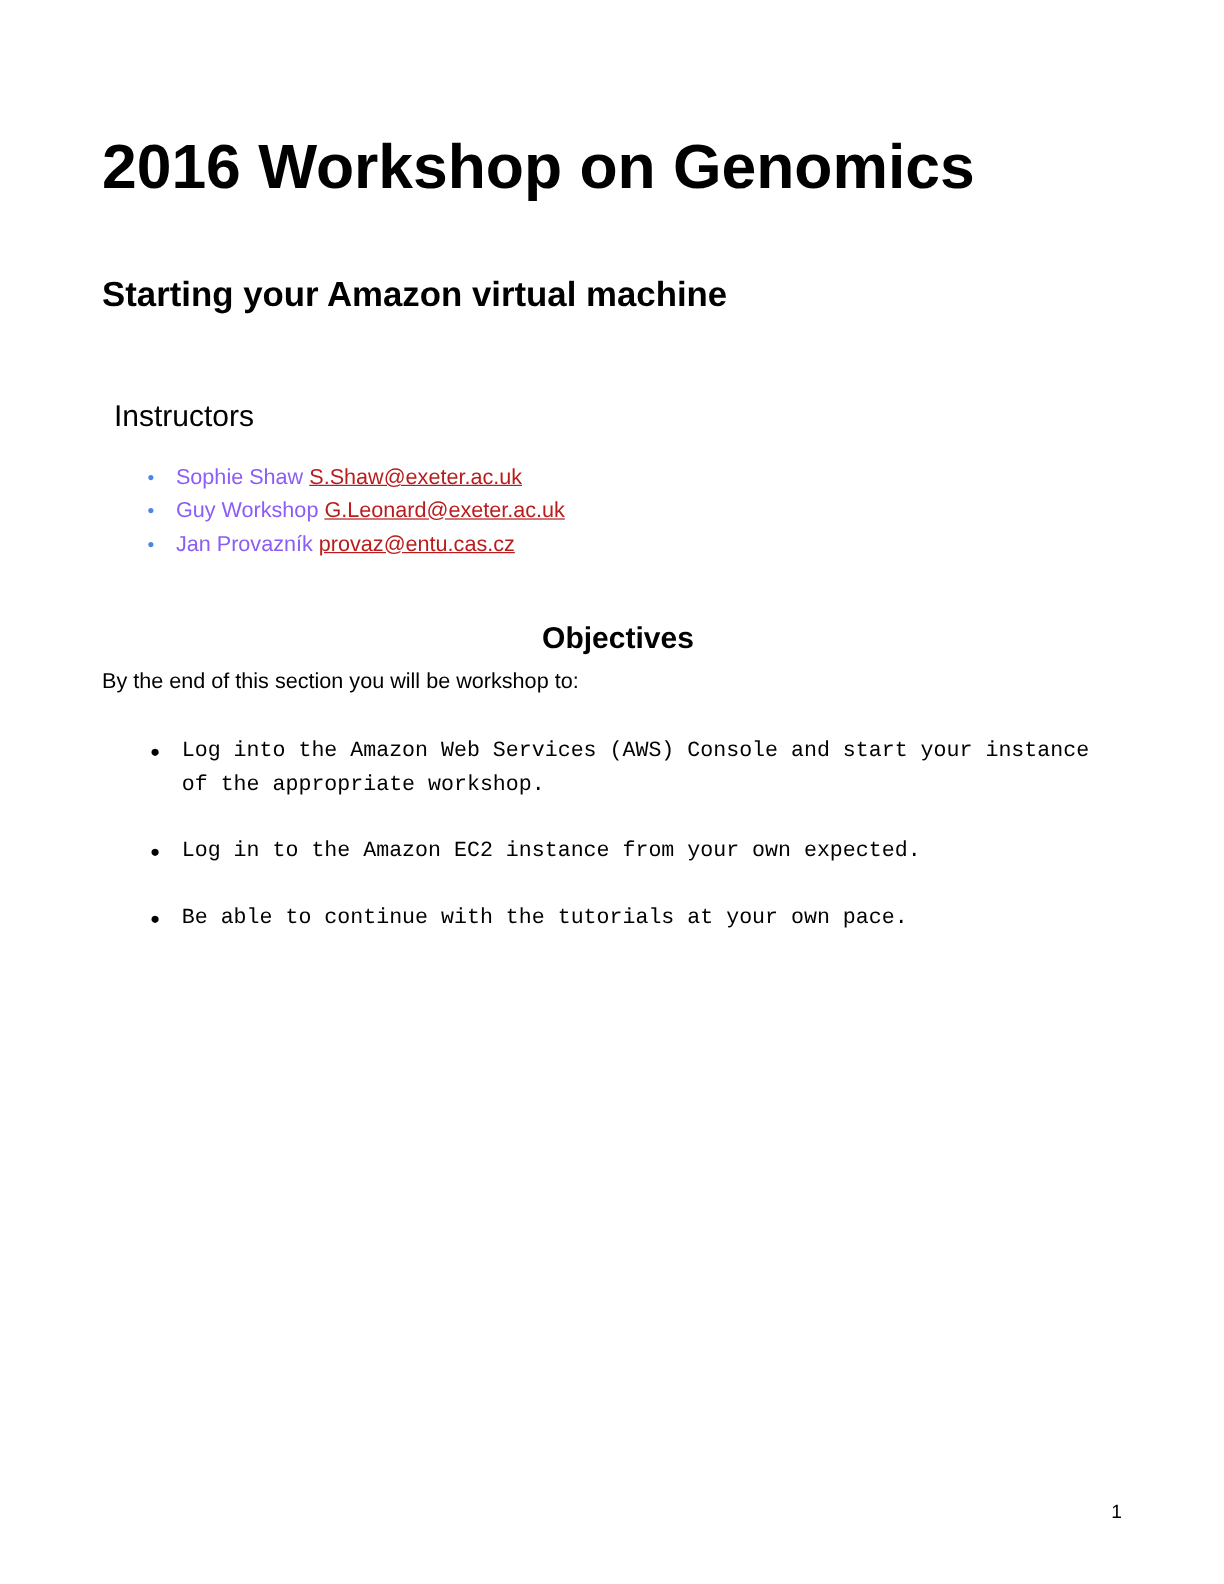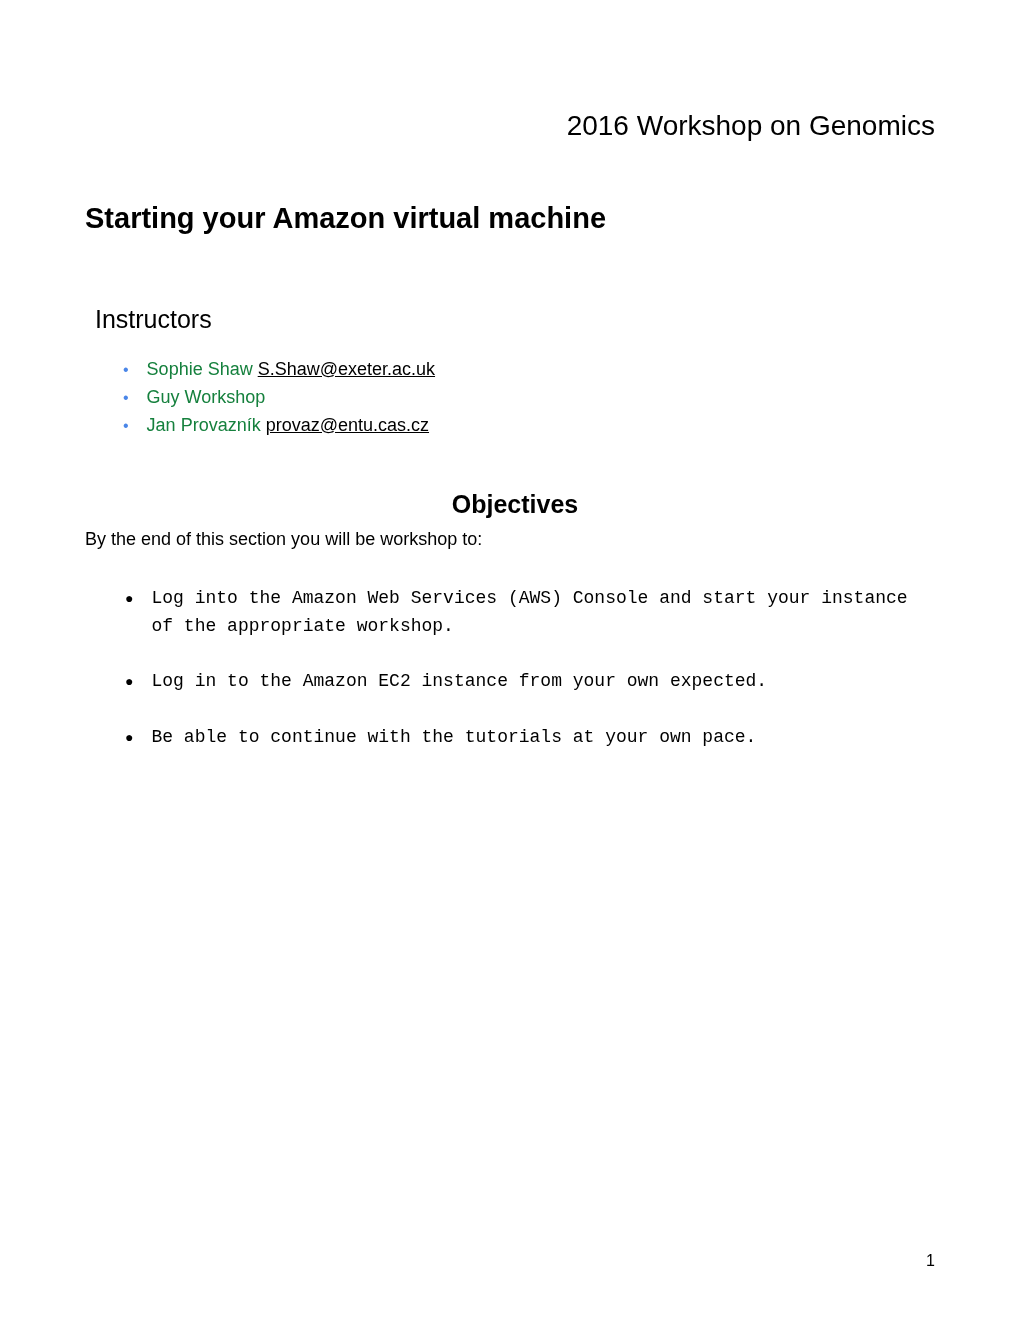--- a/index.html
+++ b/index.html
@@ -10,23 +10,23 @@
     body {
       width: 1020px;
       height: 1320px;
       background: #ffffff;
       font-family: Arial, Helvetica, sans-serif;
       color: #000000;
       position: relative;
       padding: 100px 85px 60px 85px;
     }
     .title {
-      text-align: right;
-      font-size: 28px;
-      font-weight: normal;
+      text-align: left;
+      font-size: 52px;
+      font-weight: bold;
       margin-bottom: 60px;
       margin-top: 10px;
     }
     .subtitle {
       font-size: 29px;
       font-weight: bold;
       margin-bottom: 70px;
     }
     .section-heading {
       font-size: 25px;
@@ -45,24 +45,24 @@
       display: flex;
       align-items: baseline;
     }
     .dot-bullet {
       color: #4a86e8;
       font-size: 16px;
       margin-right: 18px;
       margin-left: -2px;
     }
     .instructor-name {
-      color: #15803d;
+      color: #8b5cf6;
     }
     .instructor-email {
-      color: #000000;
+      color: #b91c1c;
       text-decoration: underline;
       margin-left: 5px;
     }
     .objectives-heading {
       font-size: 25px;
       font-weight: bold;
       margin-left: 10px;
       margin-bottom: 10px;
       text-align: center;
     }
@@ -108,20 +108,21 @@
 <h3 class="section-heading">Instructors</h3>
 <ul class="instructors-list">
   <li>
     <span class="dot-bullet">•</span>
     <span class="instructor-name">Sophie Shaw</span>
     <a class="instructor-email">S.Shaw@exeter.ac.uk</a>
   </li>
   <li>
     <span class="dot-bullet">•</span>
     <span class="instructor-name">Guy Workshop</span>
+    <a class="instructor-email">G.Leonard@exeter.ac.uk</a>
   </li>
   <li>
     <span class="dot-bullet">•</span>
     <span class="instructor-name">Jan Provazník</span>
     <a class="instructor-email">provaz@entu.cas.cz</a>
   </li>
 </ul>
 
 <h3 class="objectives-heading">Objectives</h3>
 <p class="objectives-intro">By the end of this section you will be workshop to:</p>

